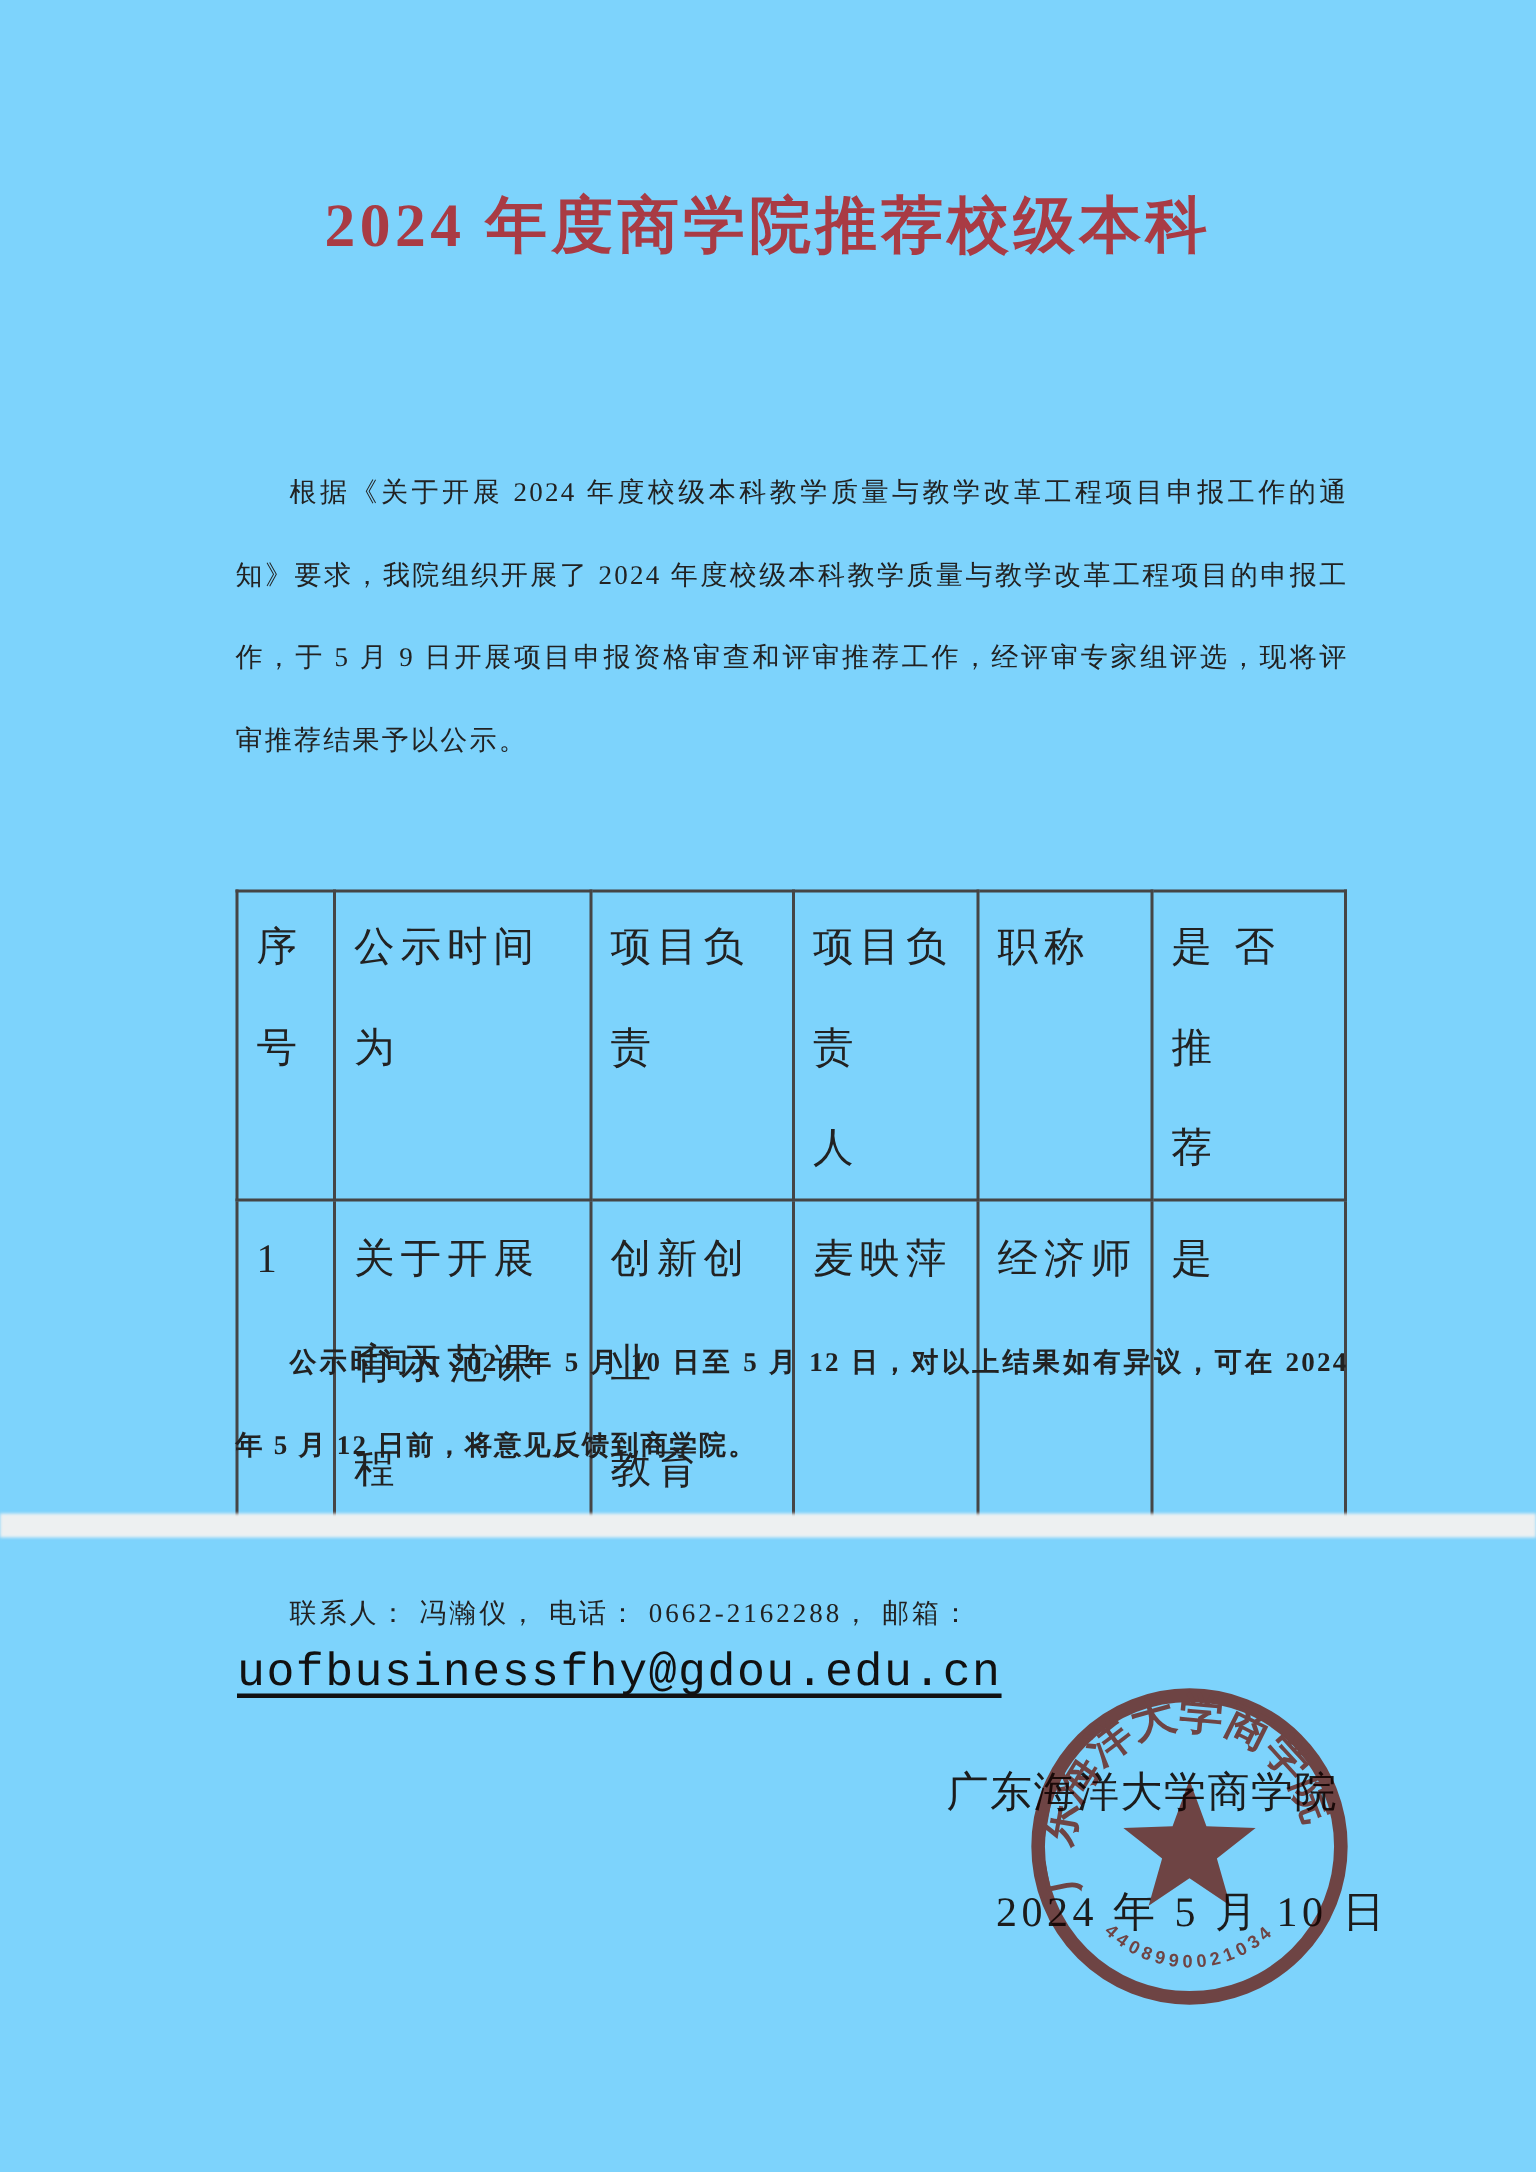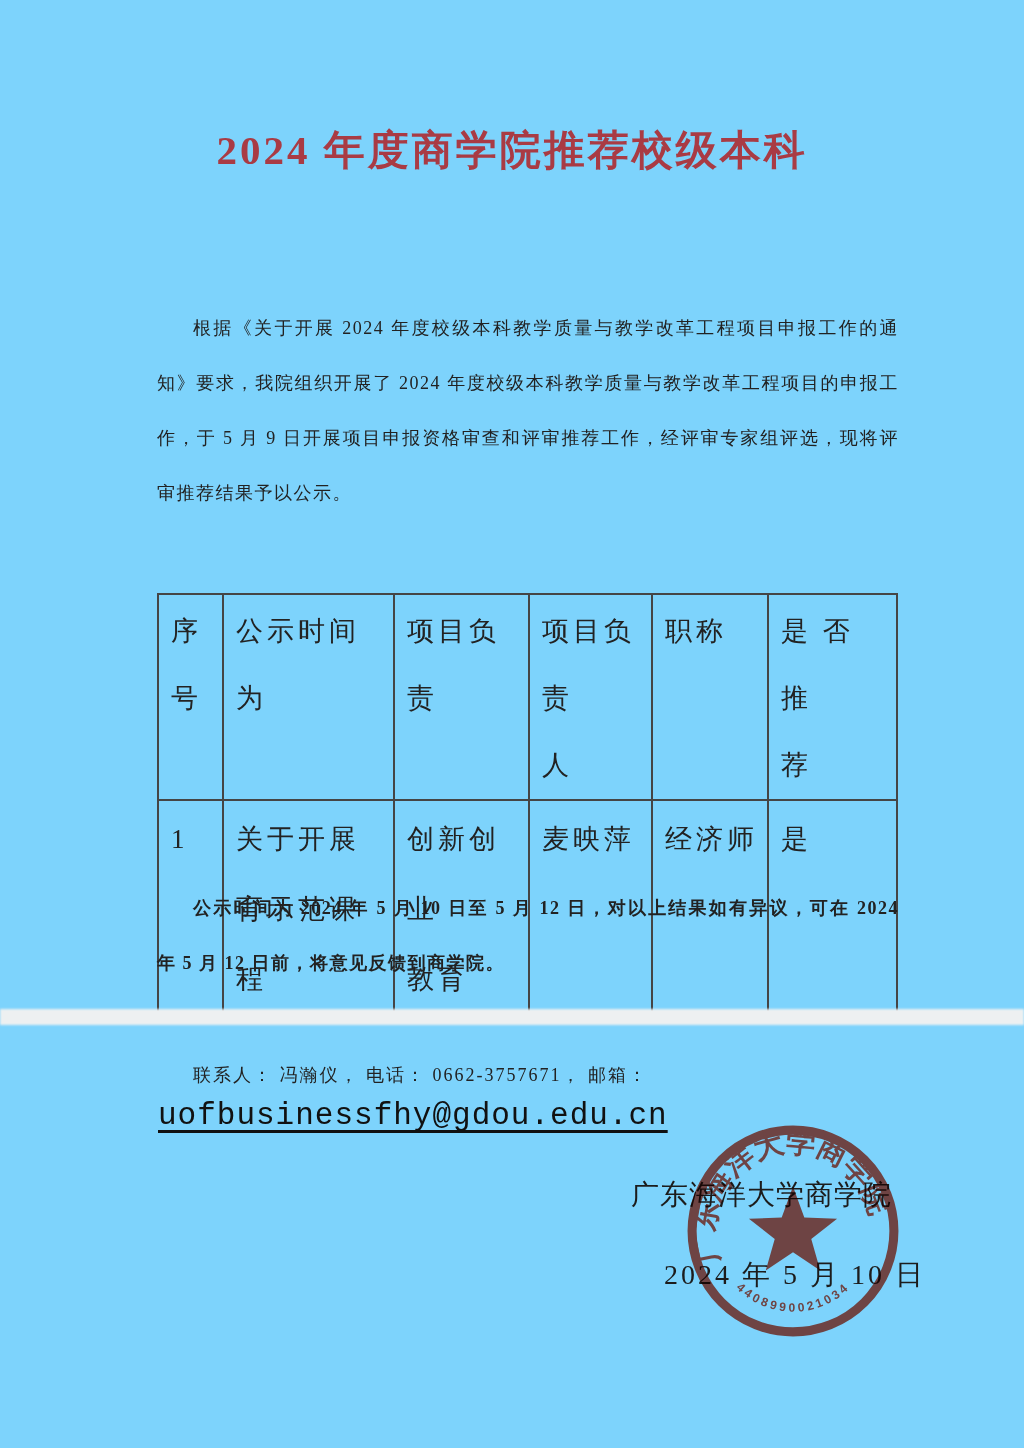--- a/index.html
+++ b/index.html
@@ -126,21 +126,21 @@
       <td>经济师</td>
       <td>是</td>
     </tr>
   </tbody>
     </table>
 
   <p class="para" id="p2">公示时间为 2024 年 5 月 10 日至 5 月 12 日，对以上结果如有异议，可在 2024 年 5 月 12 日前，将意见反馈到商学院。</p>
 
   <div class="artifact-band"></div>
 
-  <p class="para" id="contact">联系人： 冯瀚仪， 电话： 0662-3757671， 邮箱：</p>
+  <p class="para" id="contact">联系人： 冯瀚仪， 电话： 0662-2162288， 邮箱：</p>
 
   <div class="email-line">uofbusinessfhy@gdou.edu.cn</div>
 
   <div class="sig-org">广东海洋大学商学院</div>
   <div class="sig-date">2024 年 5 月 10 日</div>
 
   <svg class="seal" viewBox="0 0 220 220">
     <circle cx="110" cy="110" r="100" fill="none" stroke="#dd3a2b" stroke-width="9"></circle>
     <path d="M110,66 L121.2,96.6 L153.7,97.8 L128.1,117.9 L137,149.2 L110,131 L83,149.2 L91.9,117.9 L66.3,97.8 L98.8,96.6 Z" fill="#dd3a2b"></path>
     <defs>

